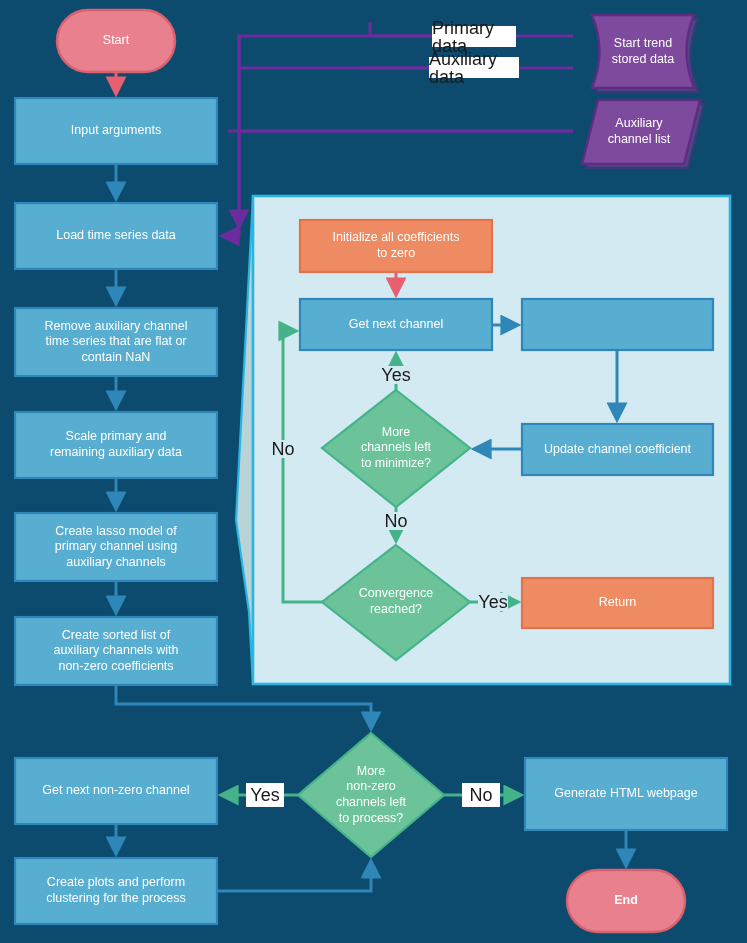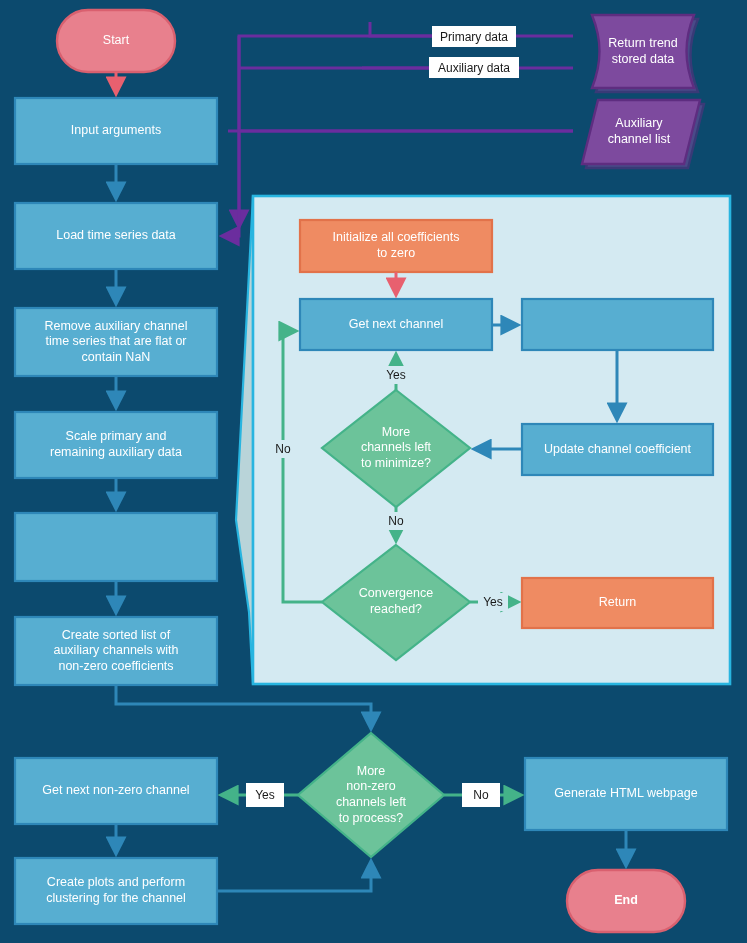--- a/index.html
+++ b/index.html
@@ -3,21 +3,21 @@
 <meta charset="utf-8">
 <style>
   html,body{margin:0;padding:0;background:#000;}
   #stage{position:relative;width:747px;height:943px;background:#0c4a6e;overflow:hidden;
          font-family:"Liberation Sans","DejaVu Sans",sans-serif;}
   svg{position:absolute;left:0;top:0;width:747px;height:943px;}
   .node-label{position:absolute;display:flex;align-items:center;justify-content:center;
               text-align:center;color:#ffffff;font-size:12.5px;line-height:1.25;
               pointer-events:none;white-space:pre-line;}
   .edge-label{position:absolute;display:flex;align-items:center;justify-content:center;
-              color:#1a1a1a;font-size:12px;line-height:1;}
+              color:#1a1a1a;font-size:18px;line-height:1;}
   .edge-label.on-white{background:#ffffff;}
   .edge-label.on-panel{background:#d4eaf2;}
   .edge-label.on-black{background:#ffffff;}
 </style>
 </head>
 <body>
 
 <div id="stage">
 
   <svg viewBox="0 0 747 943">
@@ -155,43 +155,46 @@
   </svg>
 
   <div class="node-label" style="left:57px;top:10px;width:118px;height:62px;">Start</div>
   <div class="node-label" style="left:15px;top:98px;width:202px;height:66px;">Input arguments</div>
   <div class="node-label" style="left:15px;top:203px;width:202px;height:66px;">Load time series data</div>
   <div class="node-label" style="left:15px;top:308px;width:202px;height:68px;">Remove auxiliary channel
 time series that are flat or
 contain NaN</div>
   <div class="node-label" style="left:15px;top:412px;width:202px;height:66px;">Scale primary and
 remaining auxiliary data</div>
+  <div class="node-label" style="left:15px;top:513px;width:202px;height:68px;">Create lasso model of
+primary channel using
+auxiliary channels</div>
   <div class="node-label" style="left:15px;top:617px;width:202px;height:68px;">Create sorted list of
 auxiliary channels with
 non-zero coefficients</div>
 
-  <div class="node-label" style="left:592px;top:15px;width:102px;height:73px;">Return trend
+  <div class="node-label" style="left:592px;top:15px;width:102px;height:73px;">Start trend
 stored data</div>
   <div class="node-label" style="left:586px;top:100px;width:106px;height:64px;">Auxiliary
 channel list</div>
 
   <div class="node-label" style="left:300px;top:220px;width:192px;height:52px;">Initialize all coefficients
 to zero</div>
   <div class="node-label" style="left:300px;top:299px;width:192px;height:51px;">Get next channel</div>
   <div class="node-label" style="left:522px;top:424px;width:191px;height:51px;text-align:center;">Update channel coefficient</div>
   <div class="node-label" style="left:331px;top:408px;width:130px;height:80px;">More
 channels left
 to minimize?</div>
   <div class="node-label" style="left:331px;top:573px;width:130px;height:58px;">Convergence
 reached?</div>
   <div class="node-label" style="left:15px;top:758px;width:202px;height:66px;">Get next non-zero channel</div>
 
   <div class="node-label" style="left:522px;top:578px;width:191px;height:50px;">Return</div>
   <div class="node-label" style="left:15px;top:858px;width:202px;height:66px;">Create plots and perform
-clustering for the channel</div>
+clustering for the process</div>
   <div class="node-label" style="left:308px;top:748px;width:126px;height:94px;">More
 non-zero
 channels left
 to process?</div>
   <div class="node-label" style="left:525px;top:758px;width:202px;height:72px;">Generate HTML webpage</div>
   <div class="node-label" style="left:567px;top:870px;width:118px;height:62px;font-weight:bold;">End</div>
 
   <div class="edge-label on-white" style="left:432px;top:26px;width:84px;height:21px;">Primary data</div>
   <div class="edge-label on-white" style="left:429px;top:57px;width:90px;height:21px;">Auxiliary data</div>
   <div class="edge-label on-panel" style="left:381px;top:366px;width:30px;height:18px;">Yes</div>

